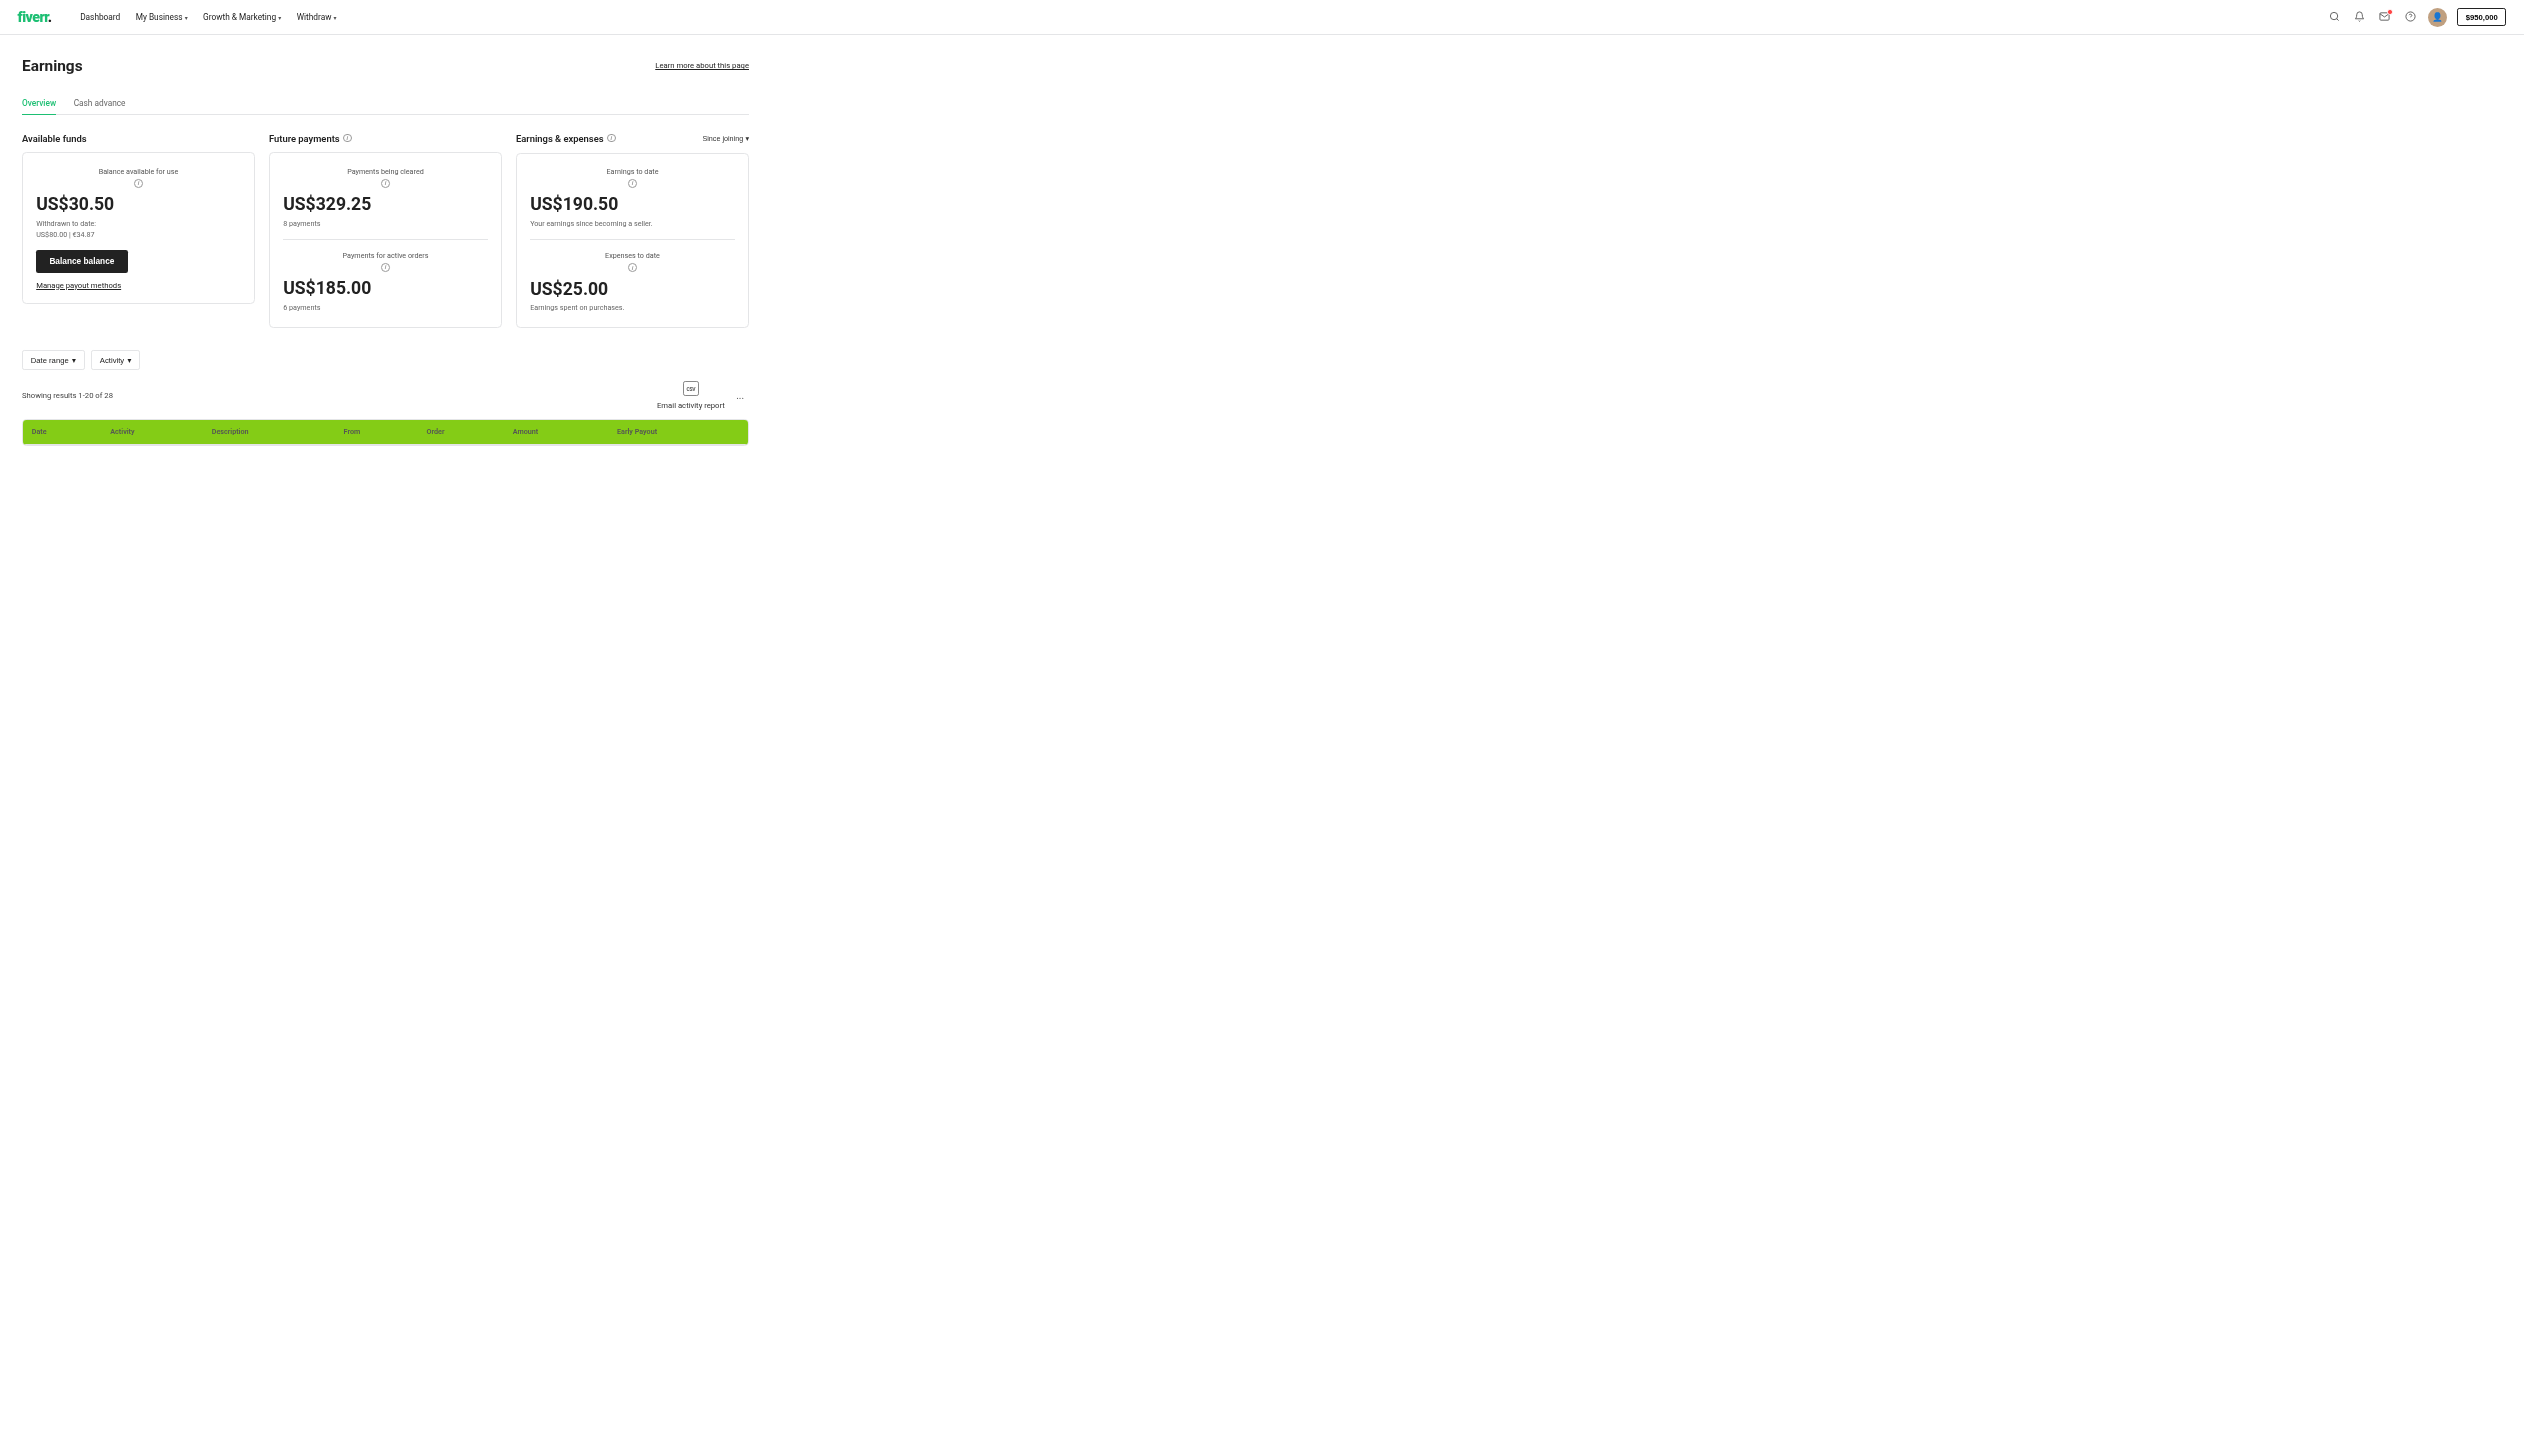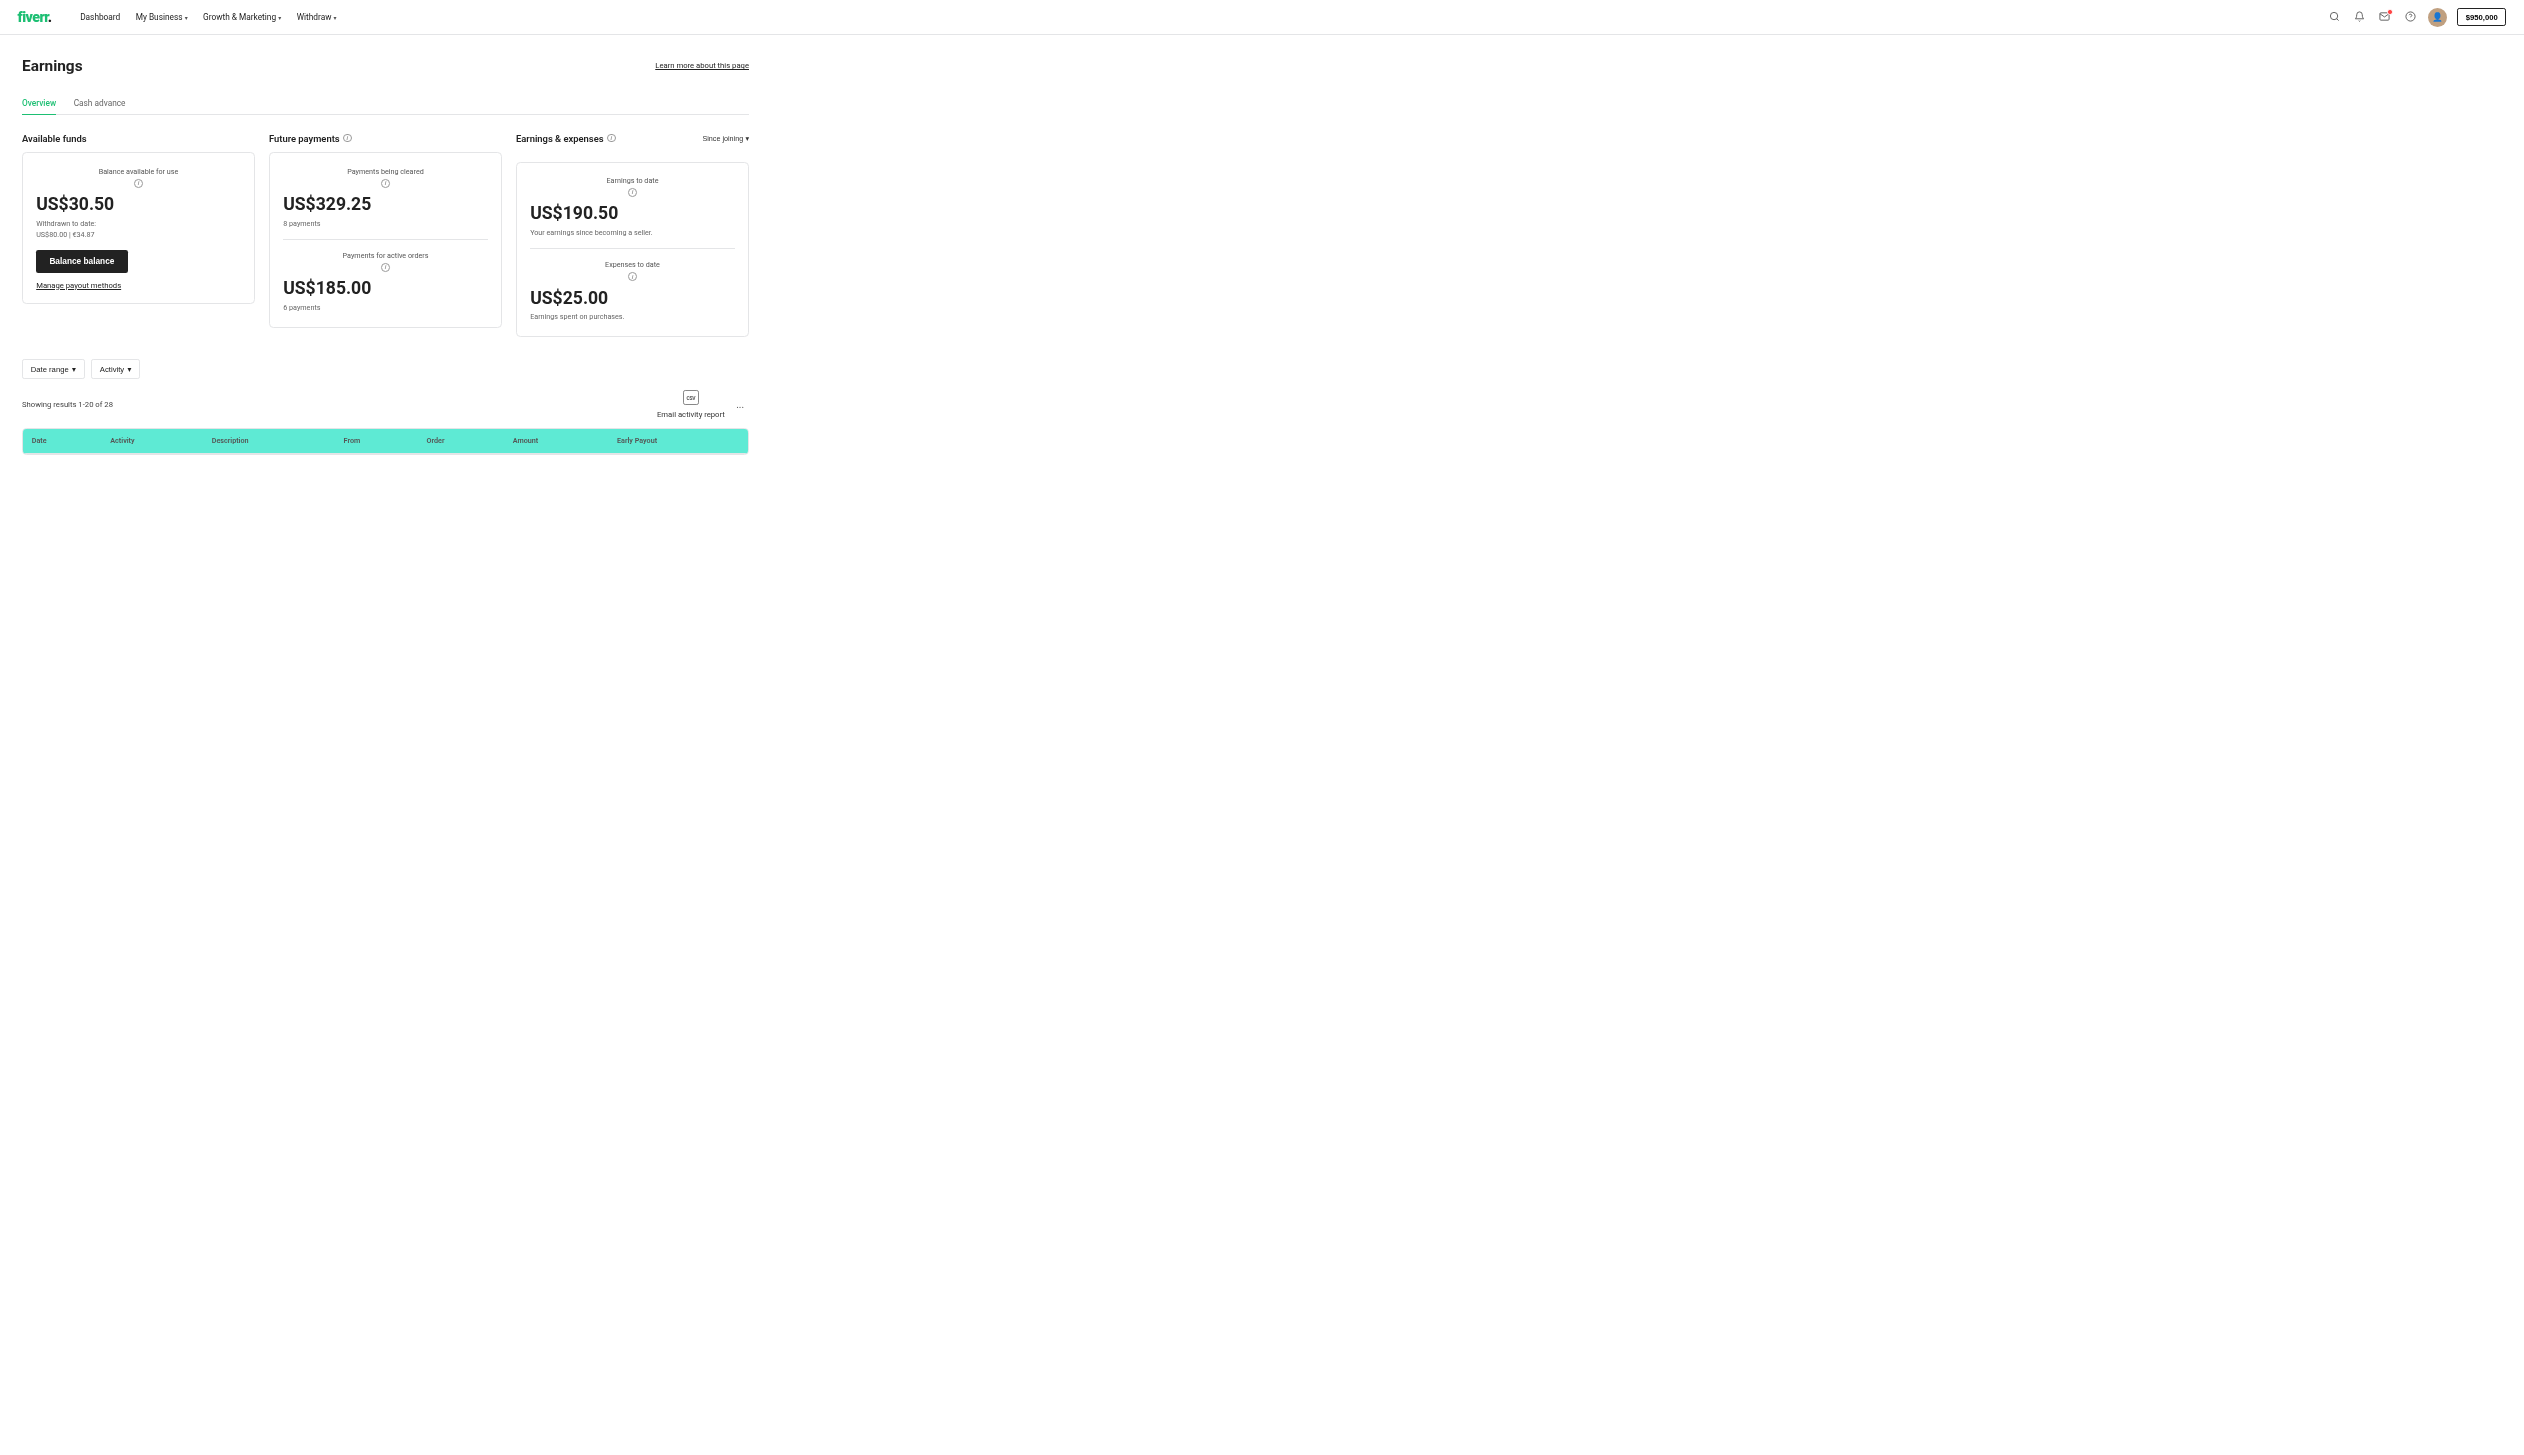--- a/index.html
+++ b/index.html
@@ -134,21 +134,21 @@
       font-weight: 600;
       margin-bottom: 8.8px;
       display: flex;
       align-items: center;
       gap: 3.3px;
     }
     .section-title-row {
       display: flex;
       align-items: center;
       justify-content: space-between;
-      margin-bottom: 18px;
+      margin-bottom: 9px;
     }
 
     .info-icon {
       width: 8.8px;
       height: 8.8px;
       border: 0.8px solid #999;
       border-radius: 50%;
       display: inline-flex;
       align-items: center;
       justify-content: center;
@@ -281,21 +281,21 @@
     }
     thead tr {
       border-bottom: 0.6px solid #e4e5e7;
     }
     th {
       padding: 7.7px 8.8px;
       text-align: left;
       font-size: 7.2px;
       font-weight: 600;
       color: #555;
-      background: #5eead4;
+      background: #84cc16;
     }
     .since-joining-btn {
       display: flex;
       align-items: center;
       gap: 2.2px;
       font-size: 7.2px;
       color: #333;
       cursor: pointer;
       background: none;
       border: none;

